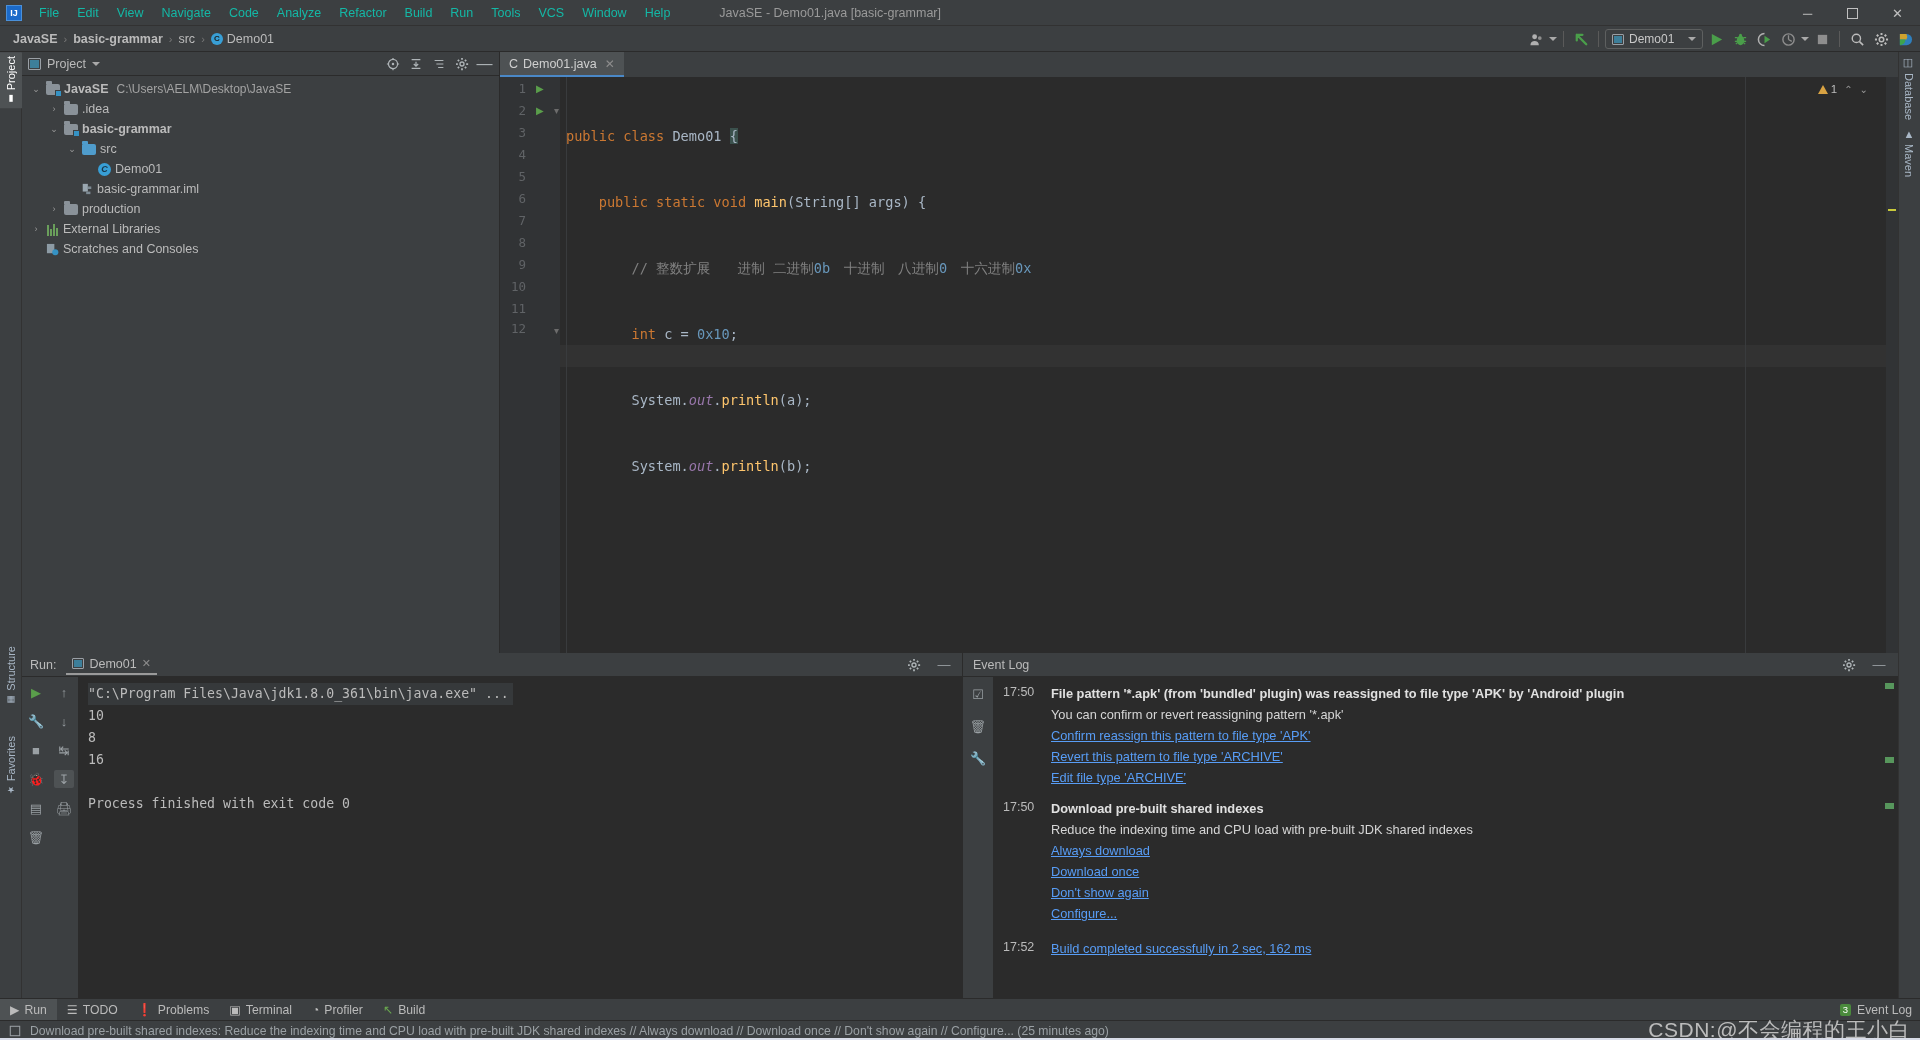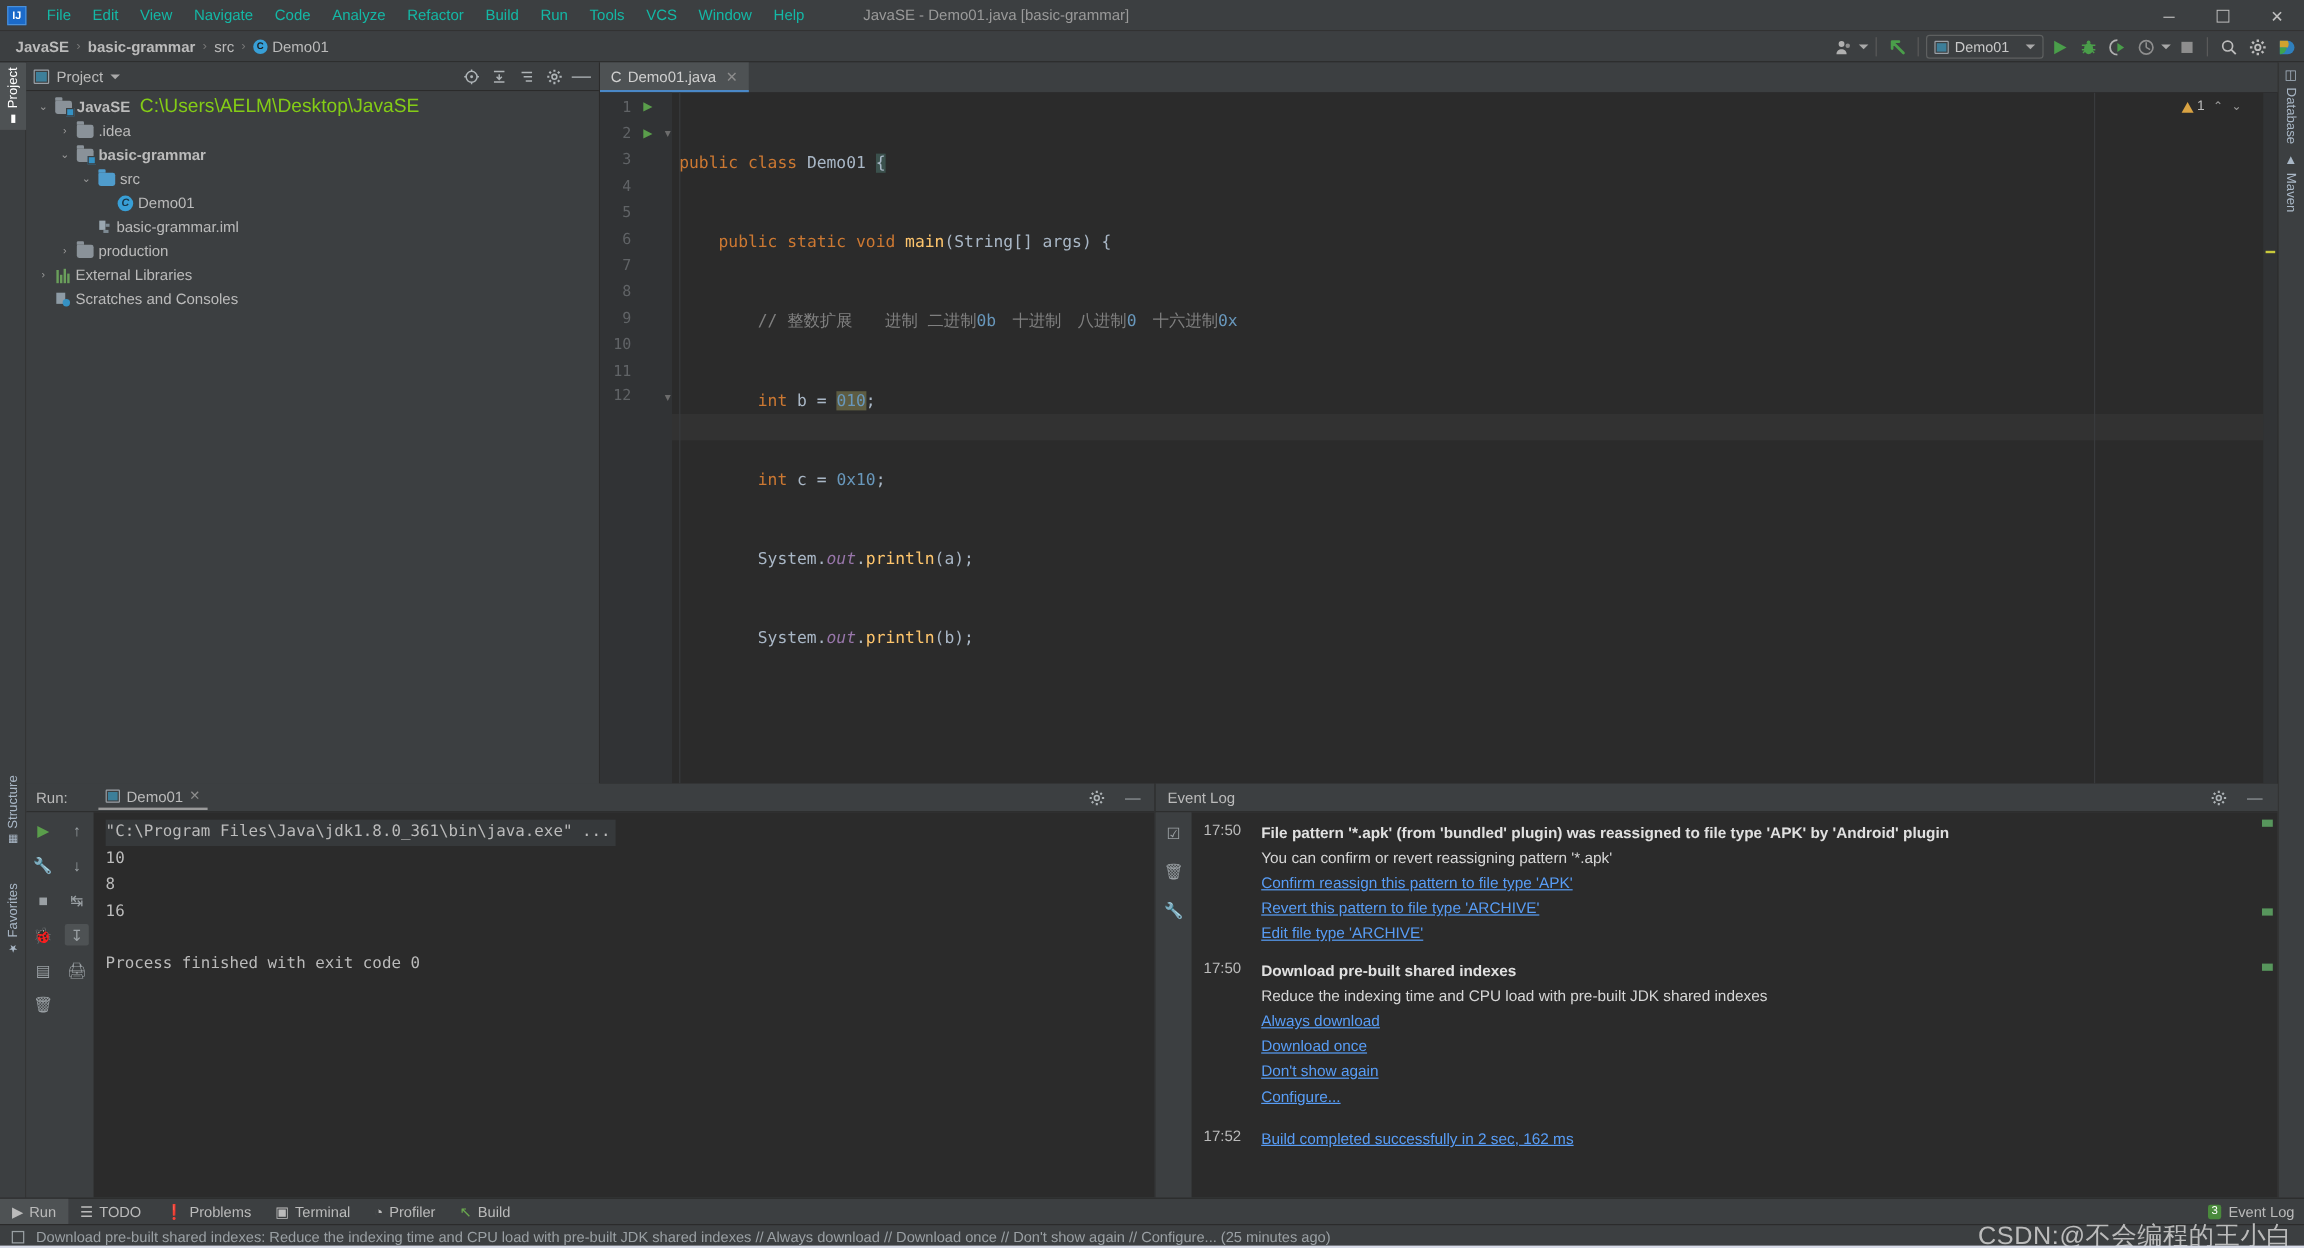--- a/index.html
+++ b/index.html
@@ -137,21 +137,21 @@
     width: 13px; height: 13px; border-radius: 50%; background: #389fd6;
     color: #17364a; font-size: 9px; font-weight: bold; flex:0 0 auto;
     display: inline-flex; align-items: center; justify-content: center; font-style: italic;
   }
   .iml-icon { width:13px;height:13px;flex:0 0 auto;display:inline-flex;align-items:center;justify-content:center;color:#9aa7b0;font-size:12px; }
   .lib-icon { width:13px;height:13px;flex:0 0 auto;display:inline-flex;align-items:flex-end;justify-content:center;gap:1px; }
   .lib-icon i { width:2px; background:#6a9f5b; display:block; }
   .scratch-icon { width:13px;height:13px;flex:0 0 auto;display:inline-flex;align-items:center;justify-content:center;color:#9aa7b0;font-size:11px;}
   .tlabel { color: #bbbbbb; }
   .tlabel.bold { font-weight: bold; }
-  .tpath { color: #84cc16; font-size: 16px; margin-left: 4px; }
+  .tpath { color: #a3a3a3; font-size: 12px; margin-left: 4px; }
 
   
   .editor-area {
     position: absolute; left: 500px; top: 52px; width: 1398px; height: 601px;
     background: #2b2b2b;
   }
   .tabbar { height: 25px; background: #3c3f41; display: flex; align-items: stretch; position:relative; }
   .etab {
     display: flex; align-items: center; gap: 5px; padding: 0 9px;
     background: #4e5254; font-size: 12.5px; color: #d0d0d0;
@@ -198,21 +198,21 @@
   }
   .mini-up, .mini-dn { color: #9a9a9a; font-size: 10px; margin-left: 4px; }
   .mark-yellow { position:absolute; right: 2px; width: 8px; height: 2px; background: #c9c93b; }
 
   
   .run-panel {
     position: absolute; left: 22px; top: 653px; width: 940px; height: 345px;
     background: #3c3f41;
   }
   .rp-header {
-    height: 24px; display: flex; align-items: center; gap: 26px; padding: 0 8px;
+    height: 24px; display: flex; align-items: center; gap: 10px; padding: 0 8px;
     font-size: 12.5px; color: #bbbbbb; border-bottom:1px solid #2b2b2b;
   }
   .rp-tab { display: flex; align-items: center; gap: 5px; padding: 2px 6px; border-bottom: 2px solid #9a9a9a; }
   .rp-hdr-right { margin-left: auto; display: flex; gap: 10px; align-items: center; color:#aeb4b7; }
   .rp-body { position: relative; height: 321px; display: flex; }
   .rp-gutter1 { width: 28px; background: #3c3f41; display: flex; flex-direction: column; align-items: center; padding-top: 6px; gap: 11px; }
   .rp-gutter2 { width: 28px; background: #3c3f41; display: flex; flex-direction: column; align-items: center; padding-top: 6px; gap: 11px; }
   .rpic { width: 20px; height: 18px; display: flex; align-items: center; justify-content: center; color: #9aa0a4; font-size: 13px; }
   .rpic.green { color: #5a9e4b; }
   .rpic.sel { background: #4e5254; border-radius: 2px; }
@@ -554,21 +554,20 @@
         <div class="fold-marker" style="top:248px">▾</div>
       </div>
 
       <div class="vline" style="left:66px"></div>
       <div class="vline" style="left:1245px"></div>
 
       <div class="code">
         <div class="cline"><span class="k">public class </span><span class="br">Demo01 </span><span class="brace-hl">{</span></div>
         <div class="cline">    <span class="k">public static void </span><span class="mth">main</span>(String[] args) {</div>
         <div class="cline cmt">        // 整数扩展　　进制 二进制<span class="num">0b</span>　十进制　八进制<span class="num">0</span>　十六进制<span class="num">0x</span></div>
-        <div class="cline">        <span class="k">int </span>b = <span class="num sel">010</span>;</div>
         <div class="cline">        <span class="k">int </span>c = <span class="num">0x10</span>;</div>
         <div class="cline">        System.<span class="fld">out</span>.<span class="mth">println</span>(a);</div>
         <div class="cline">        System.<span class="fld">out</span>.<span class="mth">println</span>(b);</div>
         
         
         
         
       </div>
 
       <div class="editor-right-gutter">

